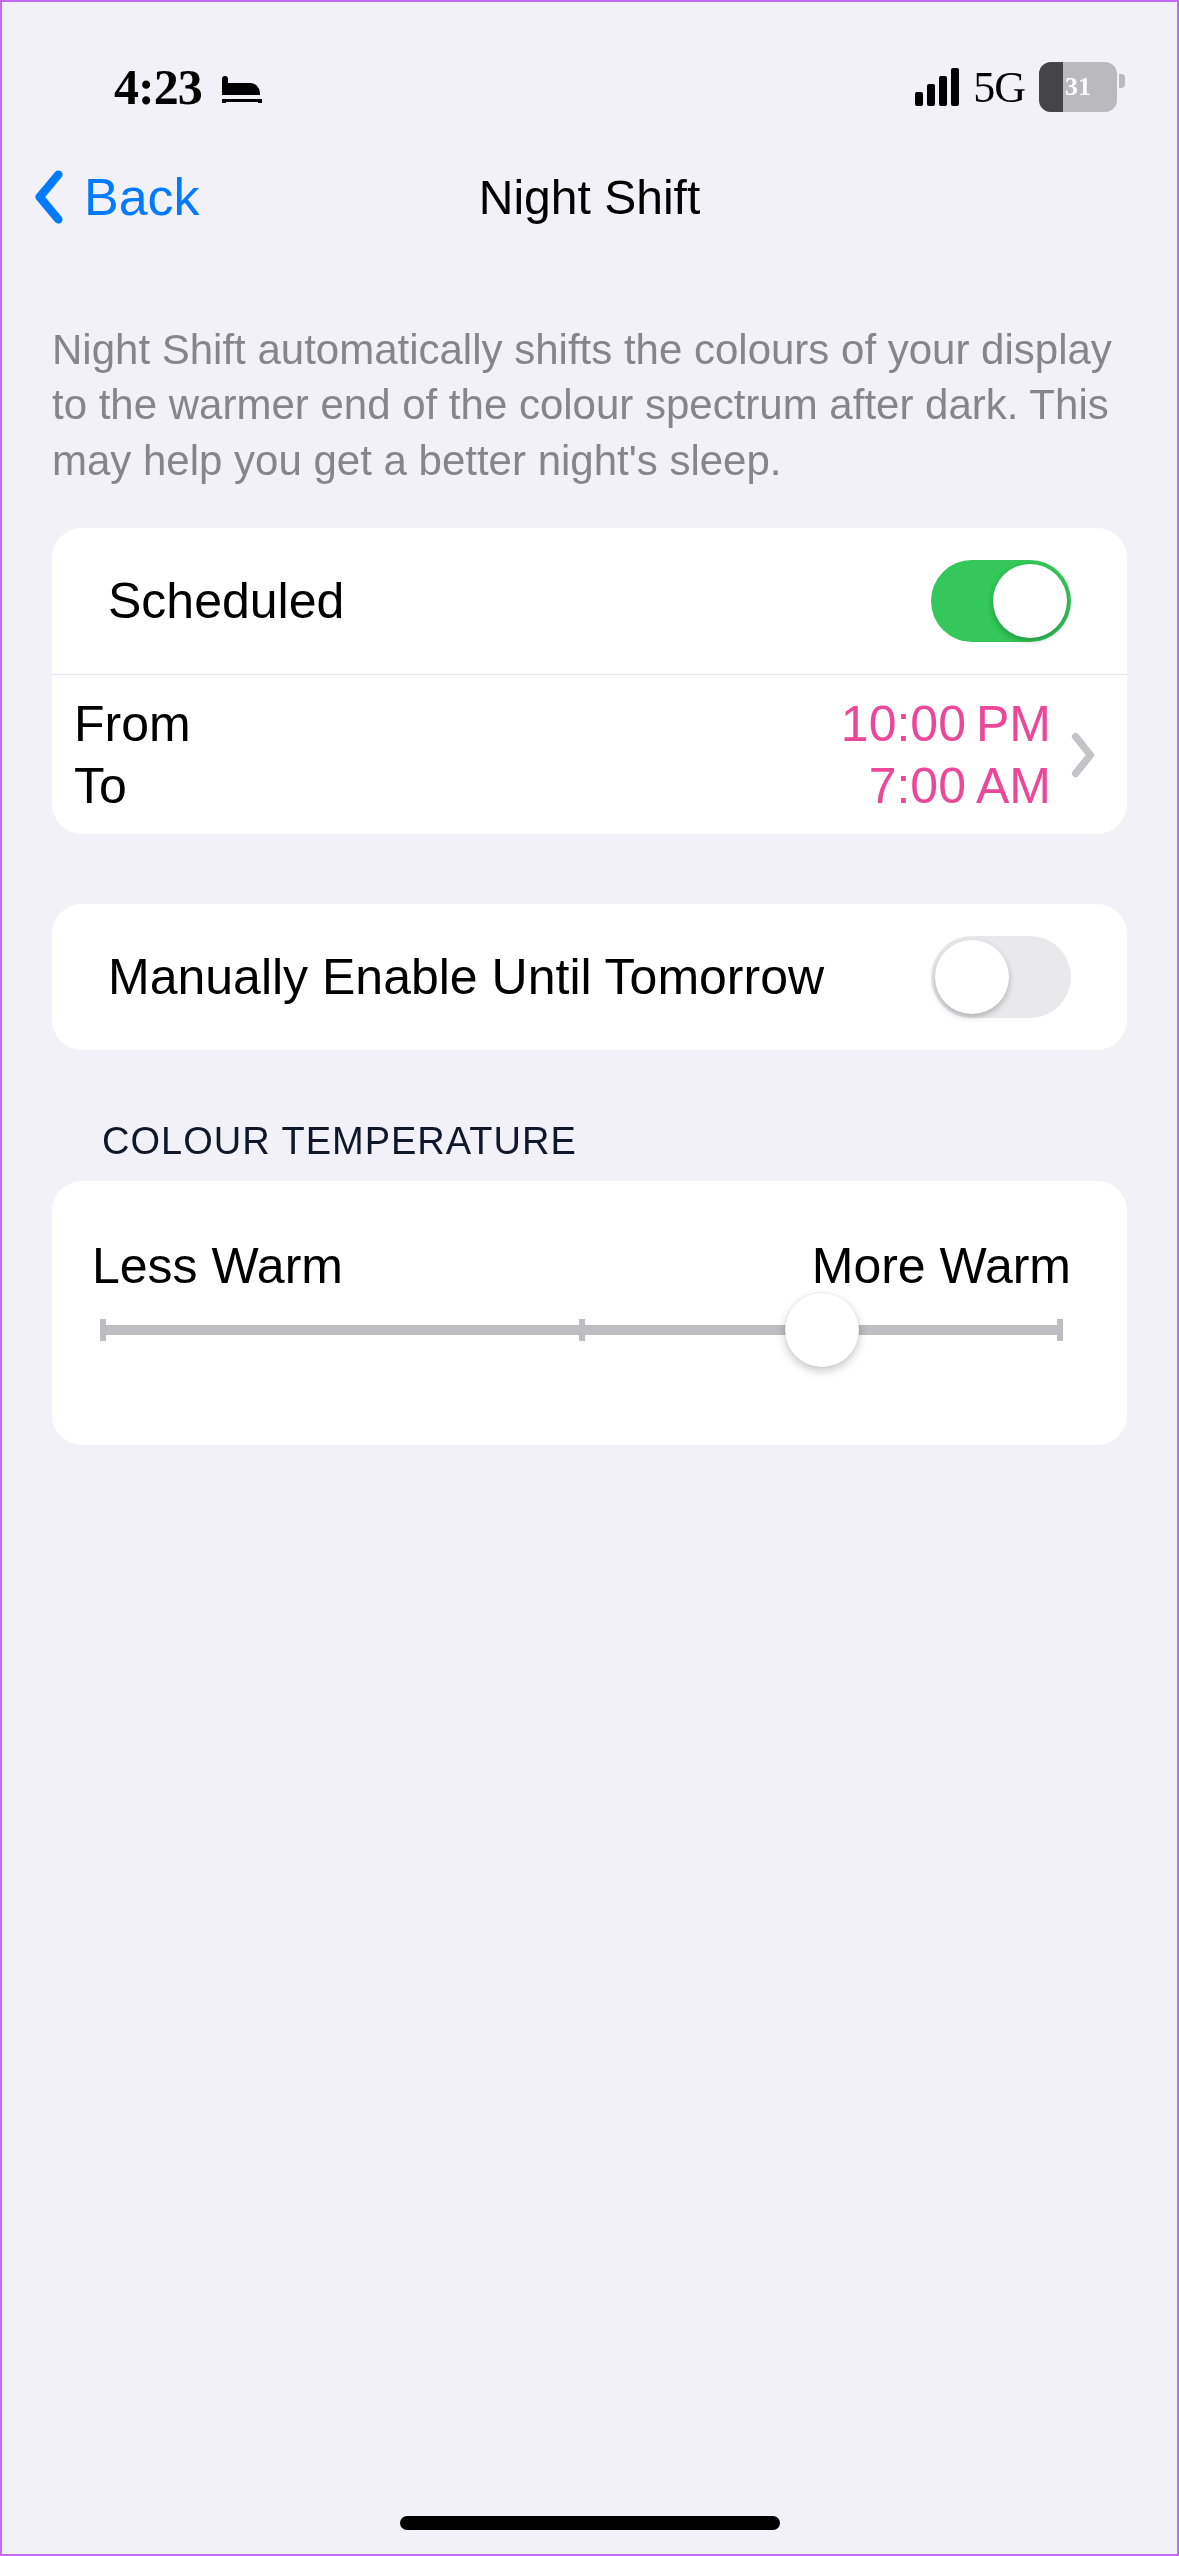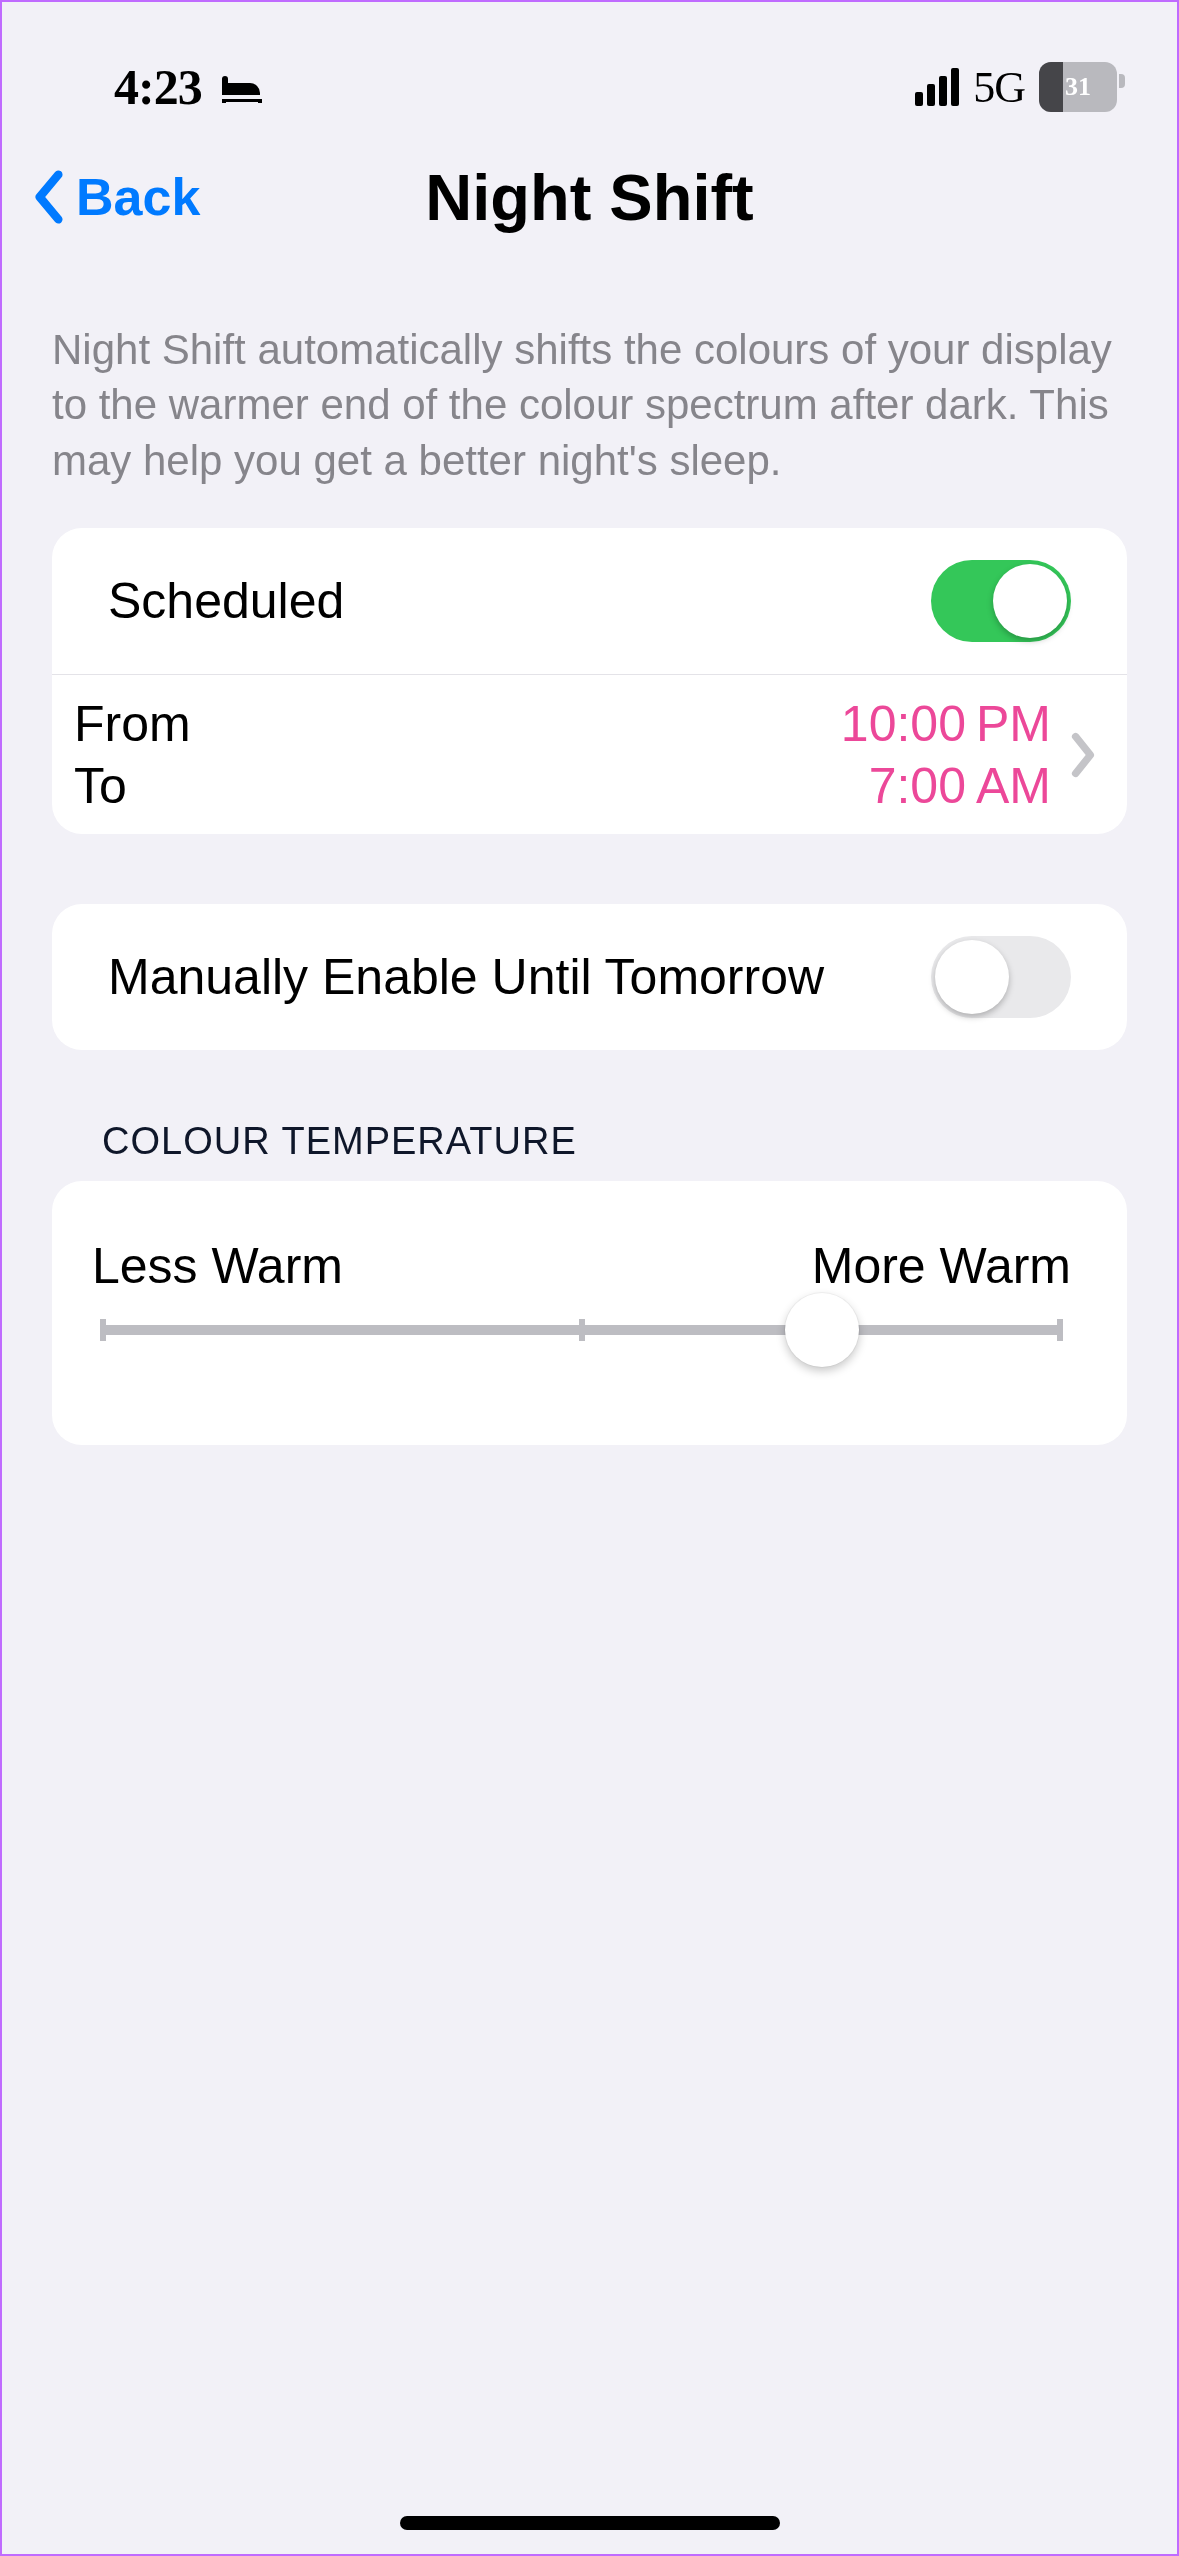--- a/index.html
+++ b/index.html
@@ -54,28 +54,28 @@
   }
 
   
   .nav-bar {
     position: relative;
     height: 130px;
     display:flex; align-items:center;
     padding: 0 30px;
   }
   .back-btn {
-    display:flex; align-items:center; gap:10px;
-    color:#007aff; font-size:52px; font-weight:700;
+    display:flex; align-items:center; gap:18px;
+    color:#007aff; font-size:52px; font-weight:400;
     background:none; border:none; cursor:pointer;
   }
   .back-btn svg { width: 34px; height: 56px; }
   .nav-title {
     position:absolute; left:0; right:0; text-align:center;
-    font-size:65px; font-weight:700; pointer-events:none;
+    font-size:48px; font-weight:400; pointer-events:none;
   }
 
   
   .content { padding: 0 50px; }
   .intro {
     padding: 60px 50px 40px 50px;
     color:#86858b; font-size:42px; line-height:1.32;
   }
 
   .group {

